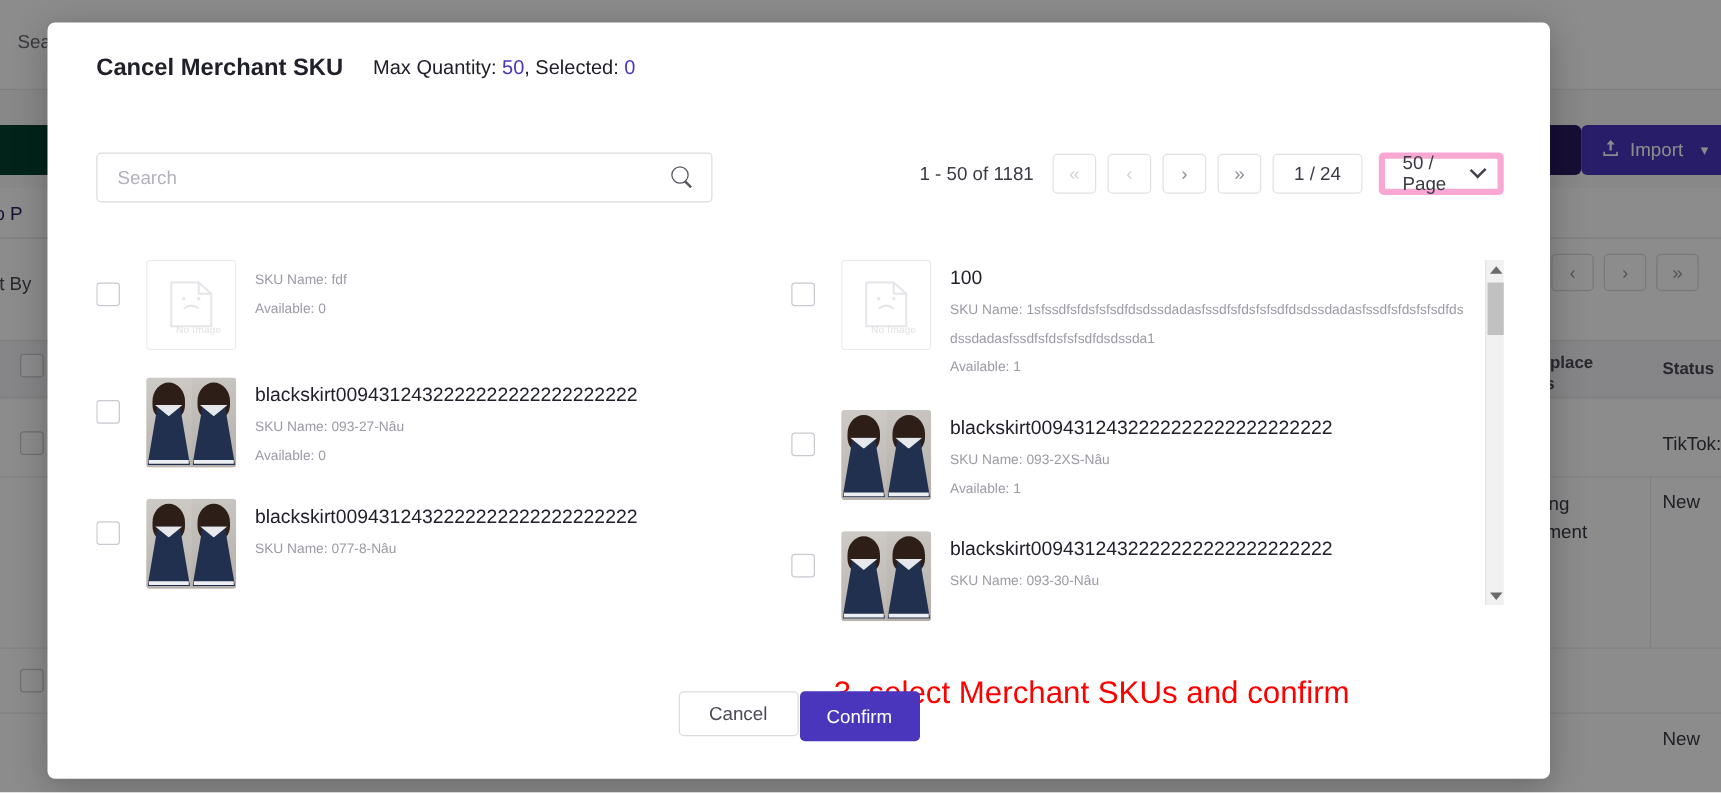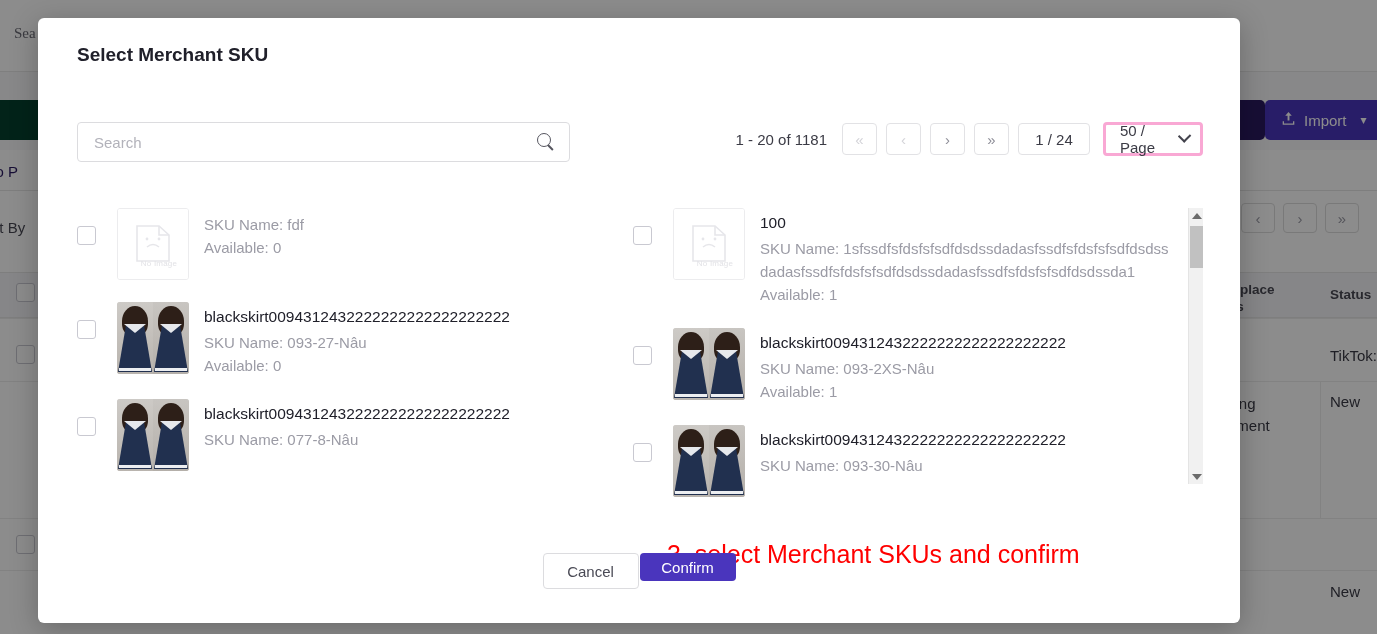--- a/index.html
+++ b/index.html
@@ -15,21 +15,21 @@
   .bg-page {
     position: absolute; inset: 0;
     background: #ffffff;
   }
   .bg-topbar {
     position: absolute; left: 0; top: 0; width: 1377px; height: 72px;
     background: #ffffff; border-bottom: 1px solid #e8e8e8;
   }
   .bg-search-text {
     position: absolute; left: 14px; top: 25px;
-    font-size: 15px; color: #6b6b75; font-family: Liberation Serif, serif;
+    font-size: 15px; color: #6b6b75;
   }
   .bg-toolbar {
     position: absolute; left: 0; top: 72px; width: 1377px; height: 78px;
     background: #f7f7f9;
   }
   .bg-green-btn {
     position: absolute; left: -40px; top: 100px;
     width: 90px; height: 40px;
     background: #04402f; border-radius: 5px;
   }
@@ -181,21 +181,21 @@
   }
   .pg-btn.dis { color: #d3d3d8; }
   .pg-page {
     width: 72px; height: 32px;
     border: 1px solid #e2e2e5; border-radius: 4px; background: #fff;
     display: flex; align-items: center; justify-content: center;
     font-size: 15px; color: #3b3b45;
   }
   .pg-size {
     width: 100px; height: 34px; margin-left: 4px;
-    border: 3px solid #f9a8d4; border-radius: 4px; background: #fff;
+    border: 5px solid #f9a8d4; border-radius: 4px; background: #fff;
     display: flex; align-items: center; justify-content: space-between;
     padding: 0 11px 0 14px;
     font-size: 15px; color: #3b3b45; cursor: pointer;
   }
   .chev2 {
     width: 10px; height: 10px;
     border-right: 2px solid #43434d; border-bottom: 2px solid #43434d;
     transform: rotate(45deg) translate(-2px,-2px);
   }
 
@@ -263,21 +263,21 @@
     position: absolute; left: 50%; bottom: 3px; width: 32px; height: 3px;
     transform: translateX(-50%); background: #eceef1;
   }
 
   .sku-text { flex: 1; min-width: 0; padding-top: 5px; }
   .sku-title {
     font-size: 15.5px; color: #20202a; line-height: 20px;
     word-break: break-all; margin-bottom: 4px;
   }
   .sku-sub {
-    font-size: 15px; color: #9b9ba5; line-height: 23px;
+    font-size: 11px; color: #9b9ba5; line-height: 23px;
     word-break: break-all;
   }
 
   
   .scrollbar {
     position: absolute; right: 0; top: 0; width: 15px; height: 276px;
     background: #f1f1f1; border-left: 1px solid #e4e4e4;
   }
   .sb-arrow {
     position: absolute; left: 0; width: 15px; height: 15px;
@@ -311,21 +311,21 @@
     display: flex; align-items: flex-start; justify-content: center; gap: 1px;
     padding-top: 30px;
   }
   .btn-cancel {
     width: 96px; height: 36px;
     border: 1px solid #dcdcdf; border-radius: 4px; background: #fff;
     font-size: 15px; color: #4a4a55; cursor: pointer;
     font-family: "Liberation Sans", sans-serif;
   }
   .btn-confirm {
-    width: 96px; height: 28px;
+    width: 96px; height: 40px;
     border: none; border-radius: 4px; background: #4a35bd;
     font-size: 15px; color: #ffffff; cursor: pointer;
     font-family: "Liberation Sans", sans-serif;
   }
 </style>
 </head>
 <body>
 
 <div class="bg-page">
   <div class="bg-topbar">
@@ -378,33 +378,38 @@
 oment</div>
   <div class="bg-row-text" style="left:1330px;top:393px;">New</div>
   <div class="bg-row-text" style="left:1330px;top:583px;">New</div>
 </div>
 
 <div class="overlay"></div>
 
 <div class="modal">
 
   <div class="modal-header">
-    <div class="modal-title">Select Merchant SKU</div>
+    <div class="modal-title">Cancel Merchant SKU</div>
+    <div class="modal-meta">
+      <span>Max Quantity:</span>
+      <span class="num">50</span><span>, Selected:</span>
+      <span class="num">0</span>
+    </div>
   </div>
 
   <div class="toolbar">
     <div class="search-group">
       <div class="search-input-wrap">
         <input type="text" placeholder="Search" style="">
         <span class="mag"></span>
       </div>
     </div>
 
     <div class="pager">
-      <span class="pager-count">1 - 20 of 1181</span>
+      <span class="pager-count">1 - 50 of 1181</span>
       <div class="pg-btn dis">«</div>
       <div class="pg-btn dis">‹</div>
       <div class="pg-btn">›</div>
       <div class="pg-btn">»</div>
       <div class="pg-page">1 / 24</div>
       <div class="pg-size">
         <span>50 / Page</span>
         <span class="chev2"></span>
       </div>
     </div>

